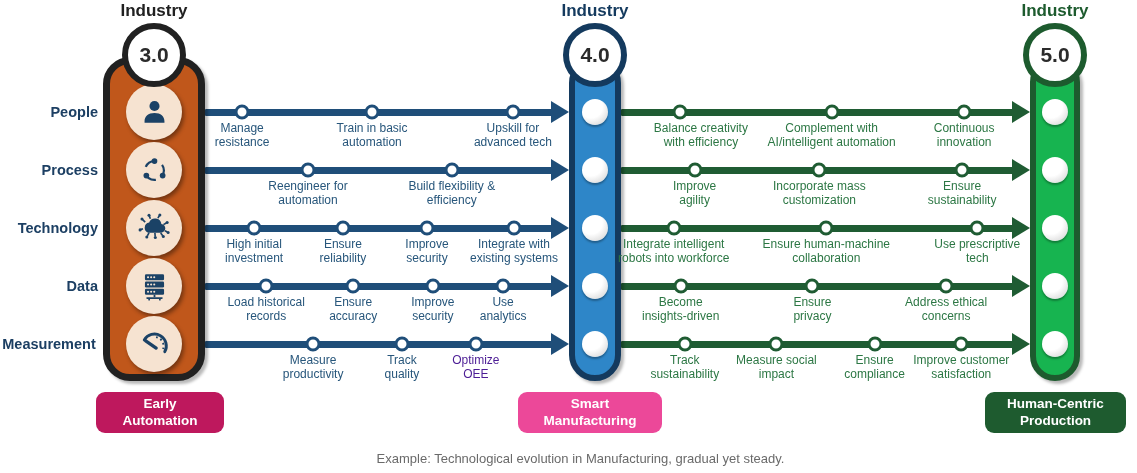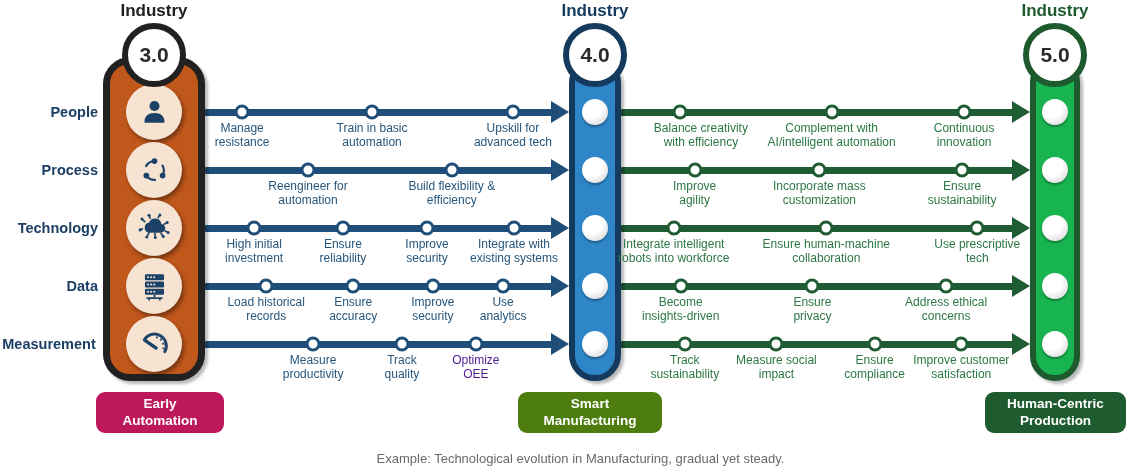--- a/index.html
+++ b/index.html
@@ -256,21 +256,21 @@
   <div class="stage-box" id="box0" style="left: 96px; width: 128px; background: #be185d;">
     <span>Early</span>
     <span>Automation</span>
   </div>
 
   <div class="industry-title" id="ind1" style="left: 525px; color: rgb(20, 58, 94);">Industry</div>
   <div class="pill" id="pill1" style="left: 569px; width: 52px; border-width: 6px; background: rgb(46, 134, 200); border-color: rgb(20, 58, 94);"></div>
   <div class="badge" id="badge1" style="left: 563px; border-color: rgb(20, 58, 94);">
     <span>4.0</span>
   </div>
-  <div class="stage-box" id="box1" style="left: 518px; width: 144px; background: #4d7c0f;">
+  <div class="stage-box" id="box1" style="left: 518px; width: 144px; background: #ec4899;">
     <span>Smart</span>
     <span>Manufacturing</span>
   </div>
 
   <div class="industry-title" id="ind2" style="left: 985px; color: rgb(29, 91, 46);">Industry</div>
   <div class="pill" id="pill2" style="left: 1030px; width: 50px; border-width: 6px; background: rgb(23, 180, 80); border-color: rgb(29, 91, 46);"></div>
   <div class="badge" id="badge2" style="left: 1023px; border-color: rgb(29, 91, 46);">
     <span>5.0</span>
   </div>
   <div class="stage-box" id="box2" style="left: 985px; width: 141px; background: rgb(30, 91, 47);">

